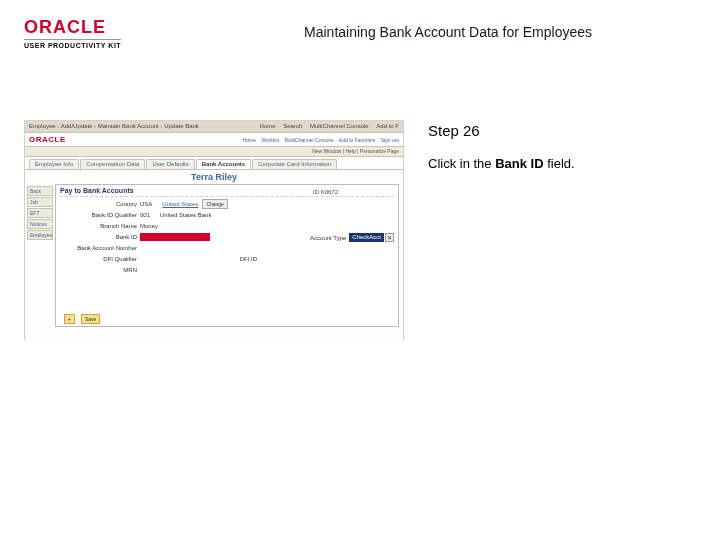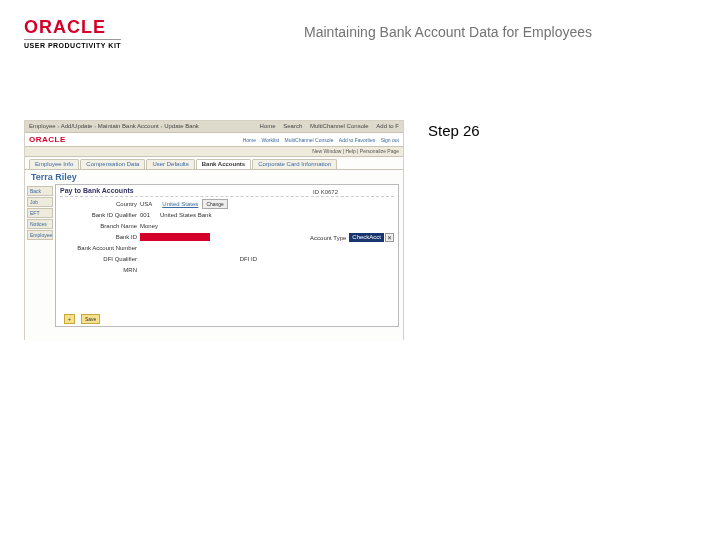--- a/index.html
+++ b/index.html
@@ -45,21 +45,21 @@
     border-top: 1px solid #999;
     margin-top: 3px;
     padding-top: 2px;
     font-weight: bold;
   }
   .doc-title {
     position: absolute;
     right: 0;
     top: 6px;
     font-size: 14px;
-    color: #737373;
+    color: #0f172a;
   }
   
   .body {
     position: absolute;
     top: 120px;
     left: 24px;
     right: 24px;
     bottom: 24px;
   }
   .screenshot {
@@ -150,20 +150,21 @@
     background: #fff;
     color: #333;
     font-weight: bold;
   }
   .ss-name {
     font-size: 9px;
     color: #3b6aa0;
     font-weight: bold;
     padding: 2px 6px;
     background: #fdfdfb;
+    text-align: center;
   }
   .ss-content {
     position: relative;
     height: calc(100% - 61px);
     background: #fdfdfb;
     font-size: 6px;
     color: #333;
   }
   .ss-side {
     position: absolute;
@@ -395,16 +396,19 @@
           <div class="ss-bottom-btns">
             <div class="ss-btn">+</div>
             <div class="ss-btn">Save</div>
           </div>
         </div>
       </div>
     </div>
 
     <div class="instructions">
       <p class="step">Step 26</p>
+      <p>
+        <span>Click in the </span><b>Bank ID</b><span> field.</span>
+      </p>
     </div>
 
   </div>
 </div>
 
 </body></html>

